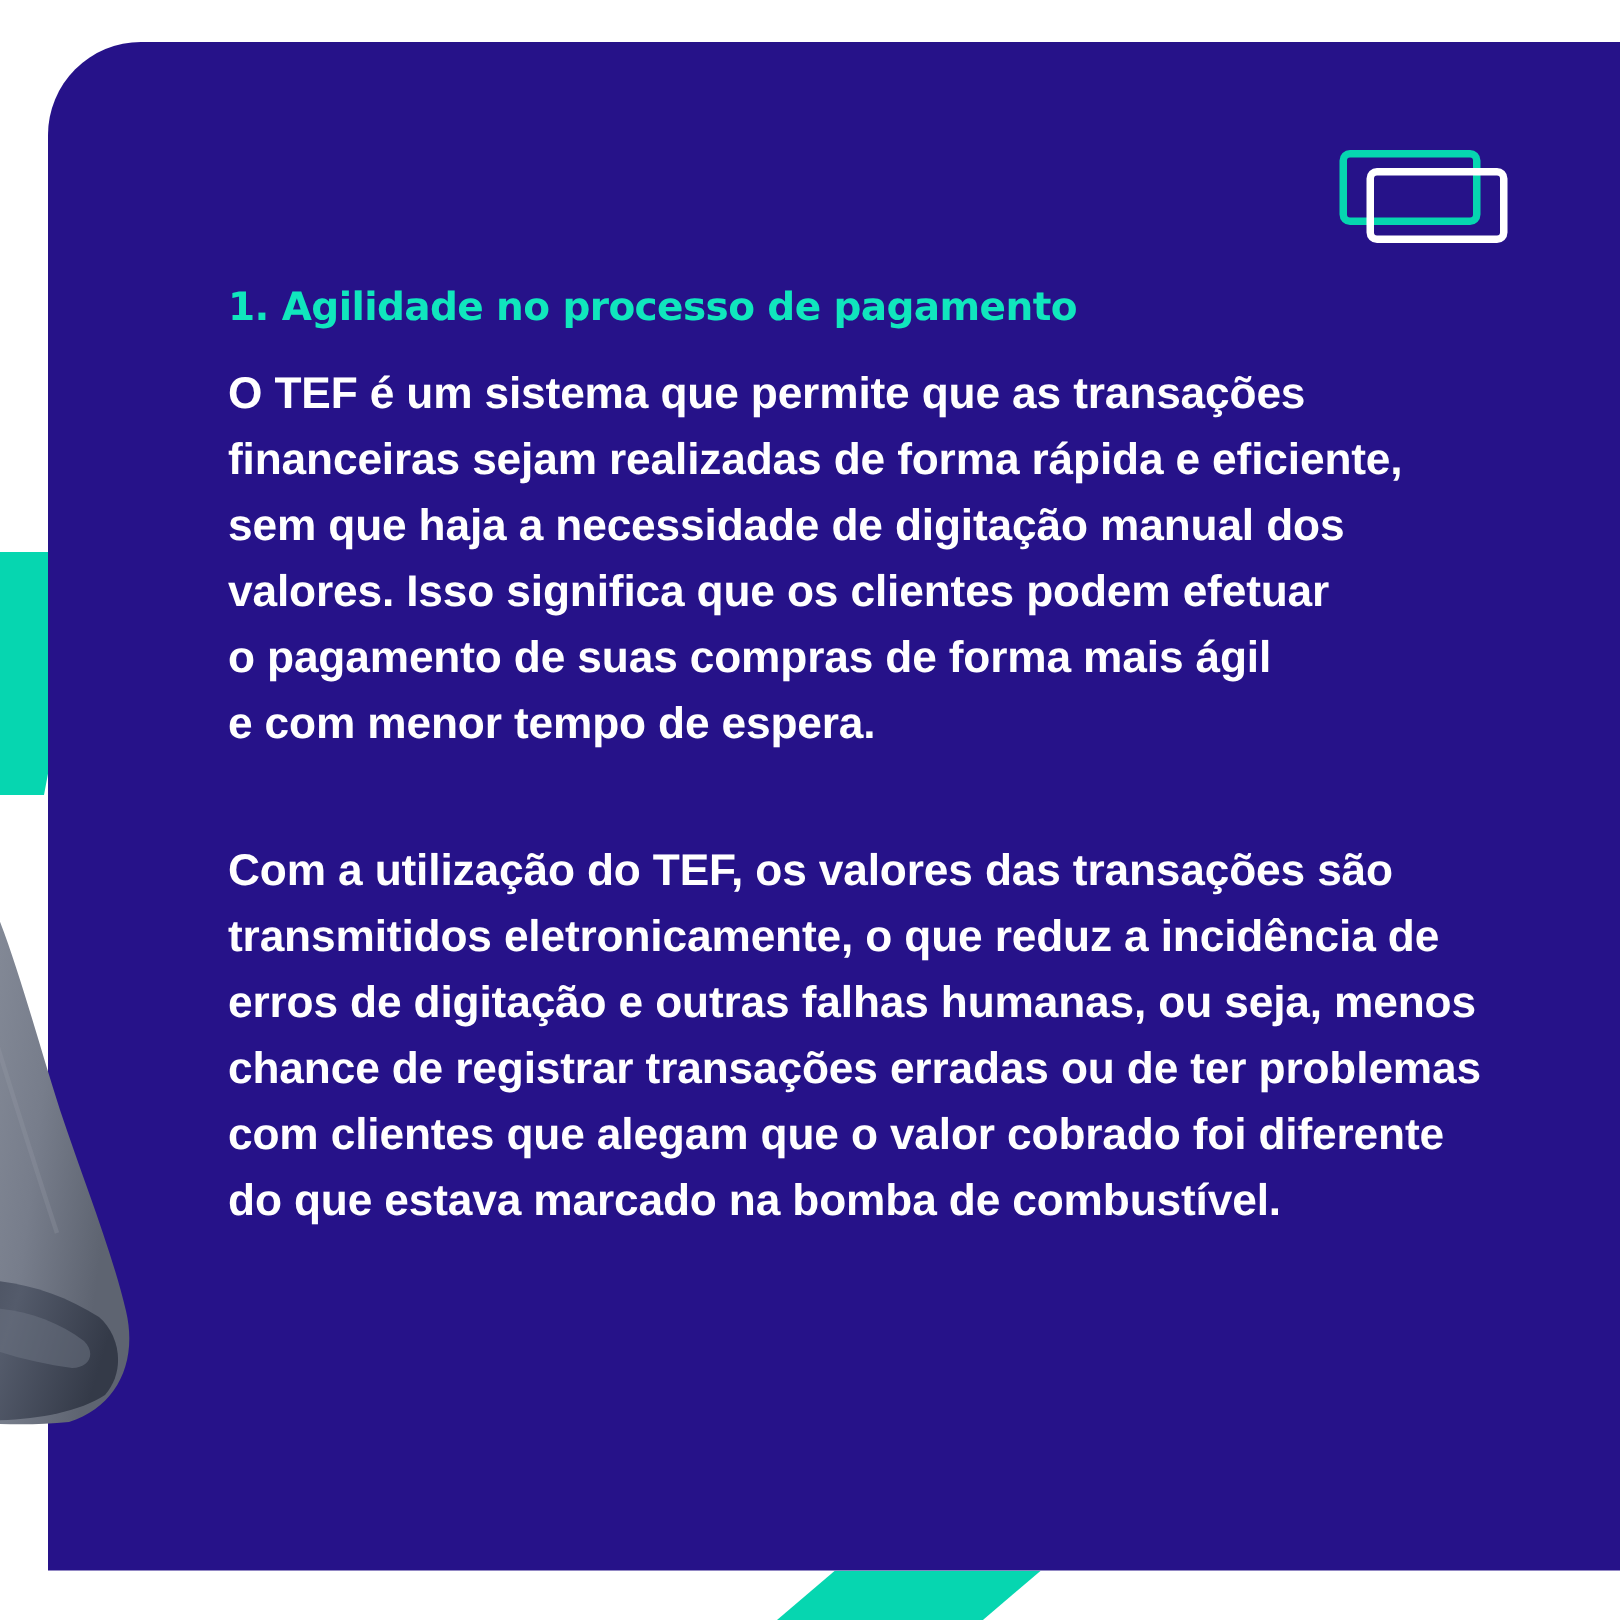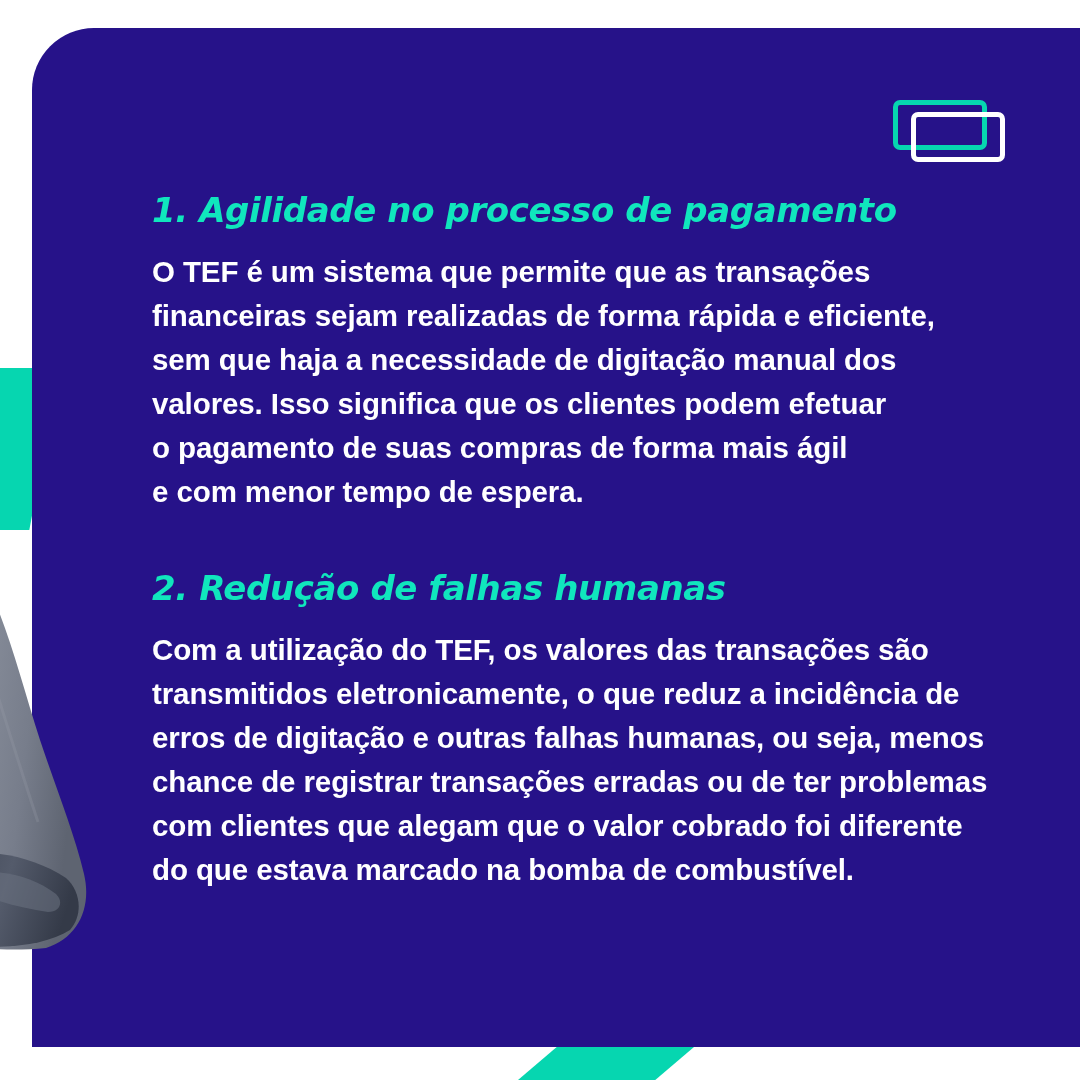--- a/index.html
+++ b/index.html
@@ -95,26 +95,25 @@
     top: 190px;
     width: 880px;
     z-index: 5;
   }
   .block { margin-bottom: 0; }
   .block + .block { margin-top: 54px; }
 
   h2.heading {
     margin: 0 0 20px 0;
     color: #10e6bd;
-    font-size: 34px;
+    font-size: 26px;
     font-weight: 700;
     letter-spacing: -0.4px;
     line-height: 1.18;
     font-family: "DejaVu Sans", sans-serif;
-    font-style: italic;
   }
   p.body {
     margin: 0;
     color: #ffffff;
     font-size: 29.5px;
     font-weight: 700;
     line-height: 44px;
     font-family: "Liberation Sans", sans-serif;
     white-space: pre-line;
     letter-spacing: -0.1px;
@@ -174,21 +173,20 @@
       <h2 class="heading">1. Agilidade no processo de pagamento</h2>
       <p class="body">O TEF é um sistema que permite que as transações
 financeiras sejam realizadas de forma rápida e eficiente,
 sem que haja a necessidade de digitação manual dos
 valores. Isso significa que os clientes podem efetuar
 o pagamento de suas compras de forma mais ágil
 e com menor tempo de espera.</p>
     </div>
 
     <div class="block">
-      <h2 class="heading">2. Redução de falhas humanas</h2>
       <p class="body">Com a utilização do TEF, os valores das transações são
 transmitidos eletronicamente, o que reduz a incidência de
 erros de digitação e outras falhas humanas, ou seja, menos
 chance de registrar transações erradas ou de ter problemas
 com clientes que alegam que o valor cobrado foi diferente
 do que estava marcado na bomba de combustível.</p>
     </div>
 
   </div>
 

